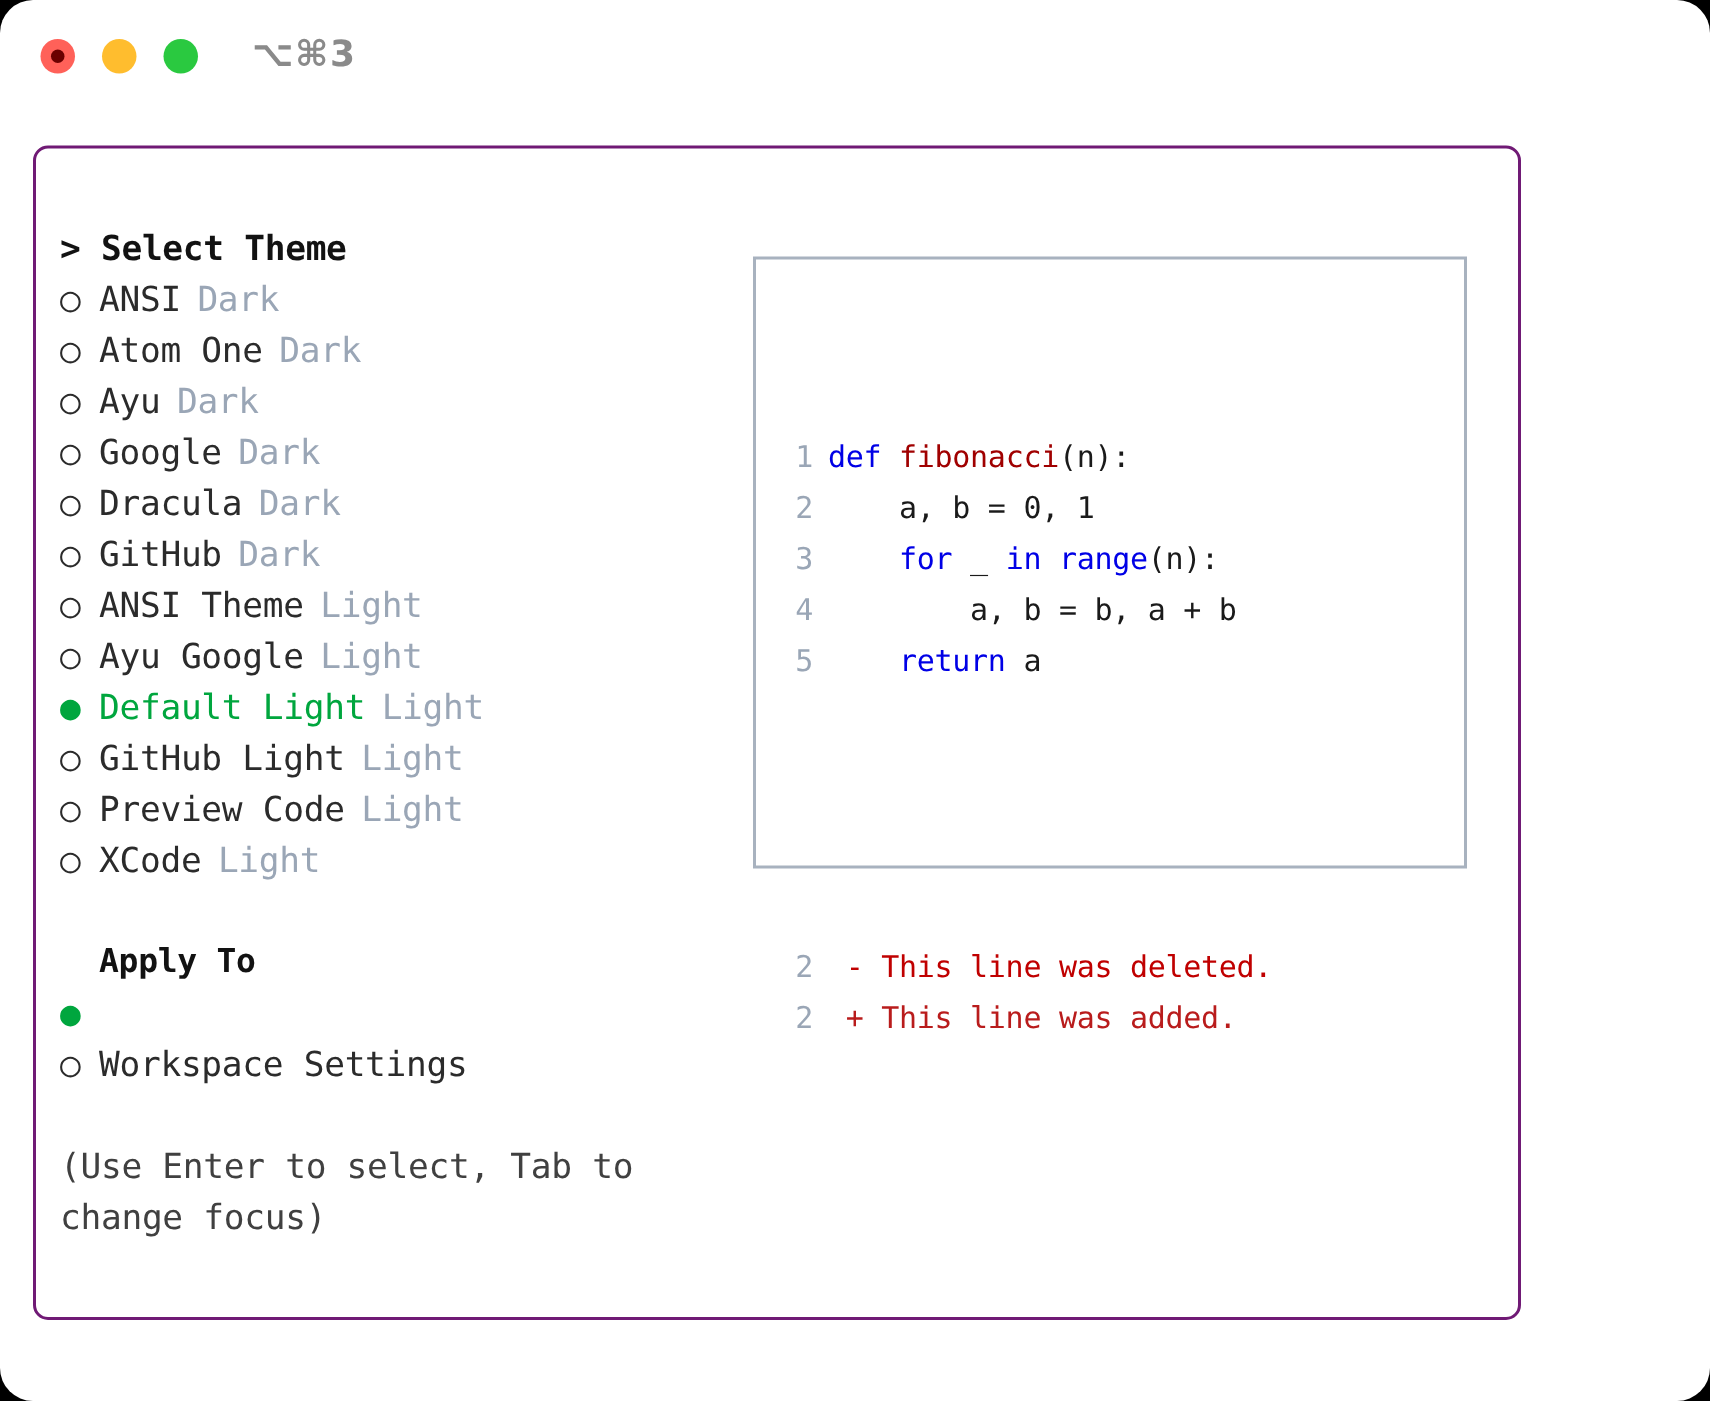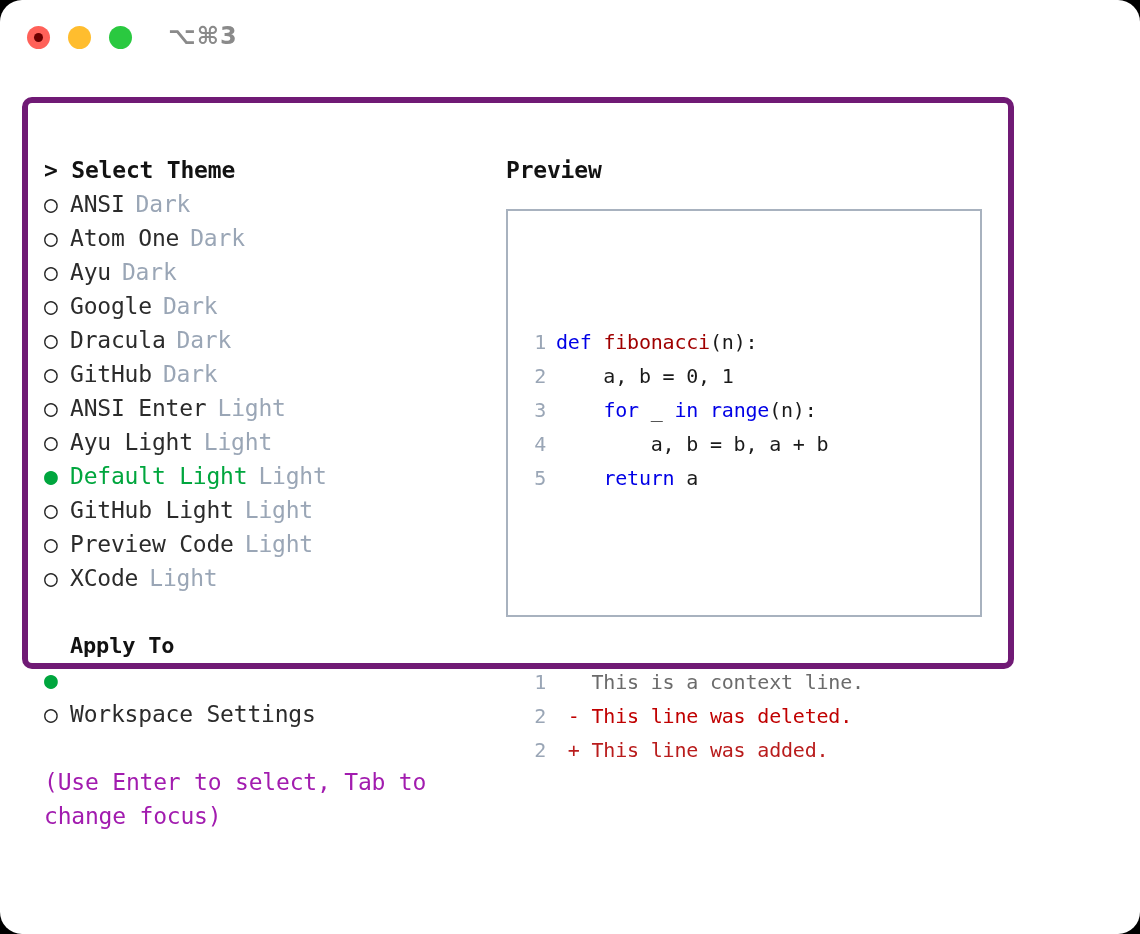--- a/index.html
+++ b/index.html
@@ -69,22 +69,22 @@
     letter-spacing: 1px;
     color: #8a8a8a;
   }
 
   
   .panel {
     position: absolute;
     left: 22px;
     top: 97px;
     width: 992px;
-    height: 572px;
-    border: 6px solid #701a75;
+    height: 783px;
+    border: 2px solid #701a75;
     border-radius: 10px;
     box-sizing: border-box;
     background: #ffffff;
   }
 
   .panel-inner {
     position: absolute;
     left: 0; top: 0;
     width: 100%; height: 100%;
   }
@@ -141,21 +141,21 @@
     white-space: pre;
     letter-spacing: -0.2px;
   }
 
   .spacer-row { height: 34px; }
 
   .hint {
     margin-top: 34px;
     font-size: 23px;
     line-height: 34px;
-    color: #a21caf;
+    color: #404040;
     width: 400px;
     letter-spacing: -0.2px;
   }
 
   
   .right-col {
     position: absolute;
     left: 478px;
     top: 50px;
     width: 500px;
@@ -225,47 +225,46 @@
       <div class="left-col">
         <div class="list-title">&gt; Select Theme</div>
 
         <div id="theme-list">
             <div class="opt-row"><span class="marker">○</span><span class="opt-label">ANSI</span><span class="opt-tag">Dark</span></div>
             <div class="opt-row"><span class="marker">○</span><span class="opt-label">Atom One</span><span class="opt-tag">Dark</span></div>
             <div class="opt-row"><span class="marker">○</span><span class="opt-label">Ayu</span><span class="opt-tag">Dark</span></div>
             <div class="opt-row"><span class="marker">○</span><span class="opt-label">Google</span><span class="opt-tag">Dark</span></div>
             <div class="opt-row"><span class="marker">○</span><span class="opt-label">Dracula</span><span class="opt-tag">Dark</span></div>
             <div class="opt-row"><span class="marker">○</span><span class="opt-label">GitHub</span><span class="opt-tag">Dark</span></div>
-            <div class="opt-row"><span class="marker">○</span><span class="opt-label">ANSI Enter</span><span class="opt-tag">Light</span></div>
-            <div class="opt-row"><span class="marker">○</span><span class="opt-label">Ayu Light</span><span class="opt-tag">Light</span></div>
+            <div class="opt-row"><span class="marker">○</span><span class="opt-label">ANSI Theme</span><span class="opt-tag">Light</span></div>
+            <div class="opt-row"><span class="marker">○</span><span class="opt-label">Ayu Google</span><span class="opt-tag">Light</span></div>
             <div class="opt-row selected"><span class="marker filled">●</span><span class="opt-label">Default Light</span><span class="opt-tag">Light</span></div>
             <div class="opt-row"><span class="marker">○</span><span class="opt-label">GitHub Light</span><span class="opt-tag">Light</span></div>
             <div class="opt-row"><span class="marker">○</span><span class="opt-label">Preview Code</span><span class="opt-tag">Light</span></div>
             <div class="opt-row"><span class="marker">○</span><span class="opt-label">XCode</span><span class="opt-tag">Light</span></div>
           </div>
 
         <div class="spacer-row"></div>
 
         <div class="section-head">Apply To</div>
 
         <div id="apply-list">
             <div class="opt-row selected"><span class="marker filled">●</span></div>
             <div class="opt-row"><span class="marker">○</span><span class="opt-label">Workspace Settings</span></div>
           </div>
 
         <div class="hint">(Use Enter to select, Tab to change focus)</div>
       </div>
 
       <div class="right-col">
-        <div class="preview-title">Preview</div>
 
         <div class="preview-box">
           <div class="code">
             <div id="code-lines"><div class="code-line"><span class="ln">1</span><span class="tok-kw">def </span><span class="tok-fn">fibonacci</span><span class="tok-txt">(n):</span></div><div class="code-line"><span class="ln">2</span><span class="tok-txt">    a, b = 0, 1</span></div><div class="code-line"><span class="ln">3</span><span class="tok-txt">    </span><span class="tok-kw">for</span><span class="tok-txt"> _ </span><span class="tok-kw">in</span><span class="tok-txt"> </span><span class="tok-kw">range</span><span class="tok-txt">(n):</span></div><div class="code-line"><span class="ln">4</span><span class="tok-txt">        a, b = b, a + b</span></div><div class="code-line"><span class="ln">5</span><span class="tok-txt">    </span><span class="tok-kw">return</span><span class="tok-txt"> a</span></div></div>
             <div class="gap-line"></div>
-            <div id="diff-lines"><div class="code-line"><span class="ln">1</span><span class="tok-ctx">   This is a context line.</span></div><div class="code-line"><span class="ln">2</span><span class="tok-del"> - This line was deleted.</span></div><div class="code-line"><span class="ln">2</span><span class="tok-add"> + This line was added.</span></div></div>
+            <div id="diff-lines"><div class="code-line"><span class="ln">2</span><span class="tok-del"> - This line was deleted.</span></div><div class="code-line"><span class="ln">2</span><span class="tok-add"> + This line was added.</span></div></div>
           </div>
         </div>
       </div>
 
     </div>
   </div>
 </div>
 
 </body></html>

